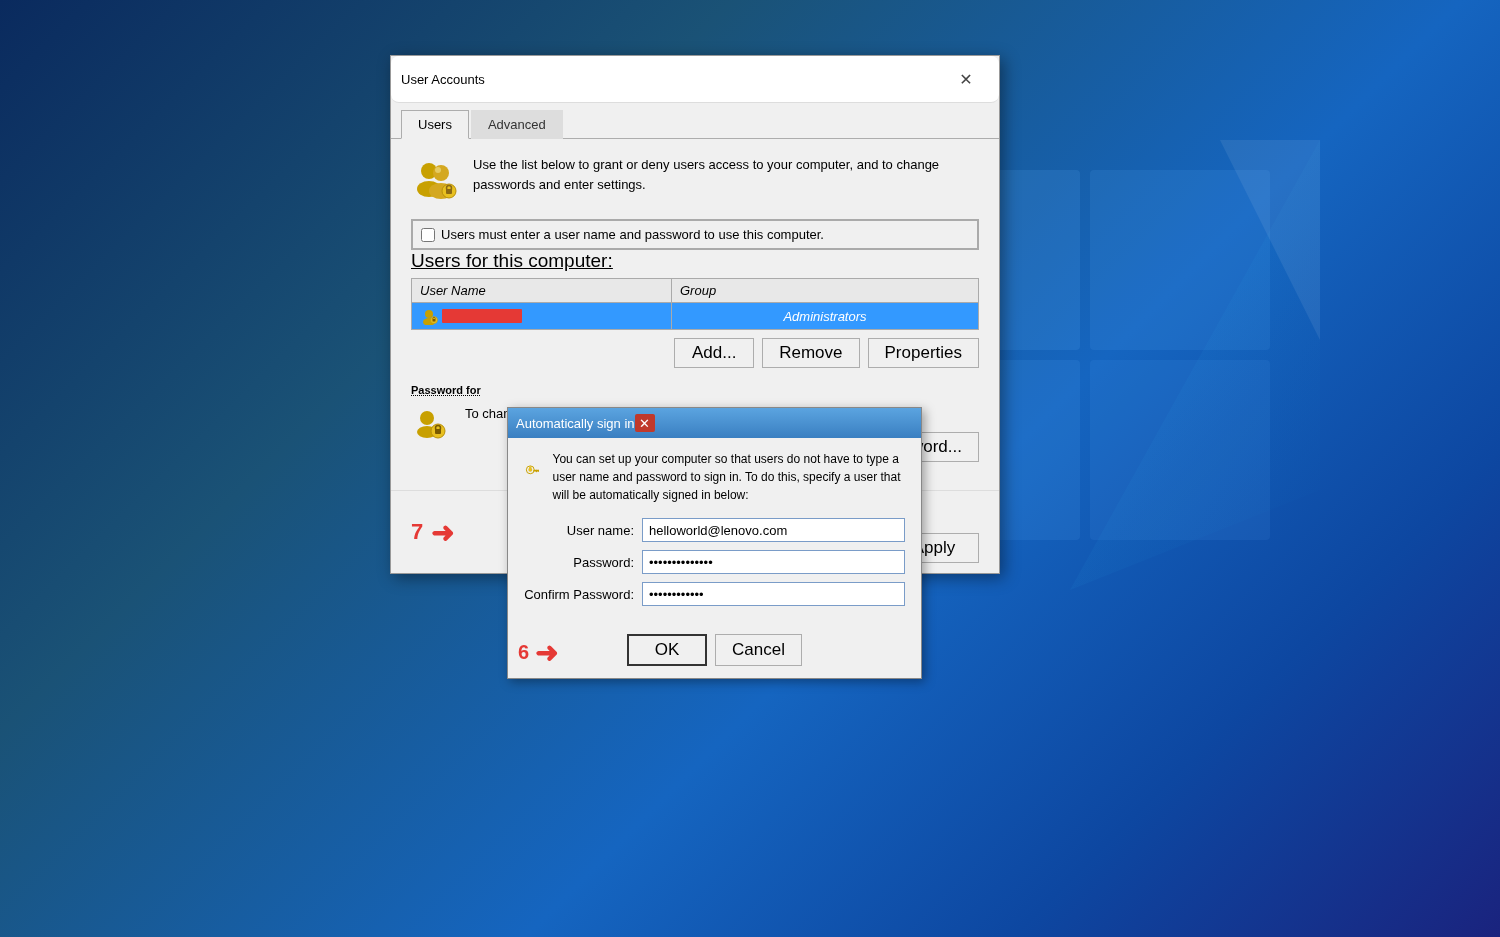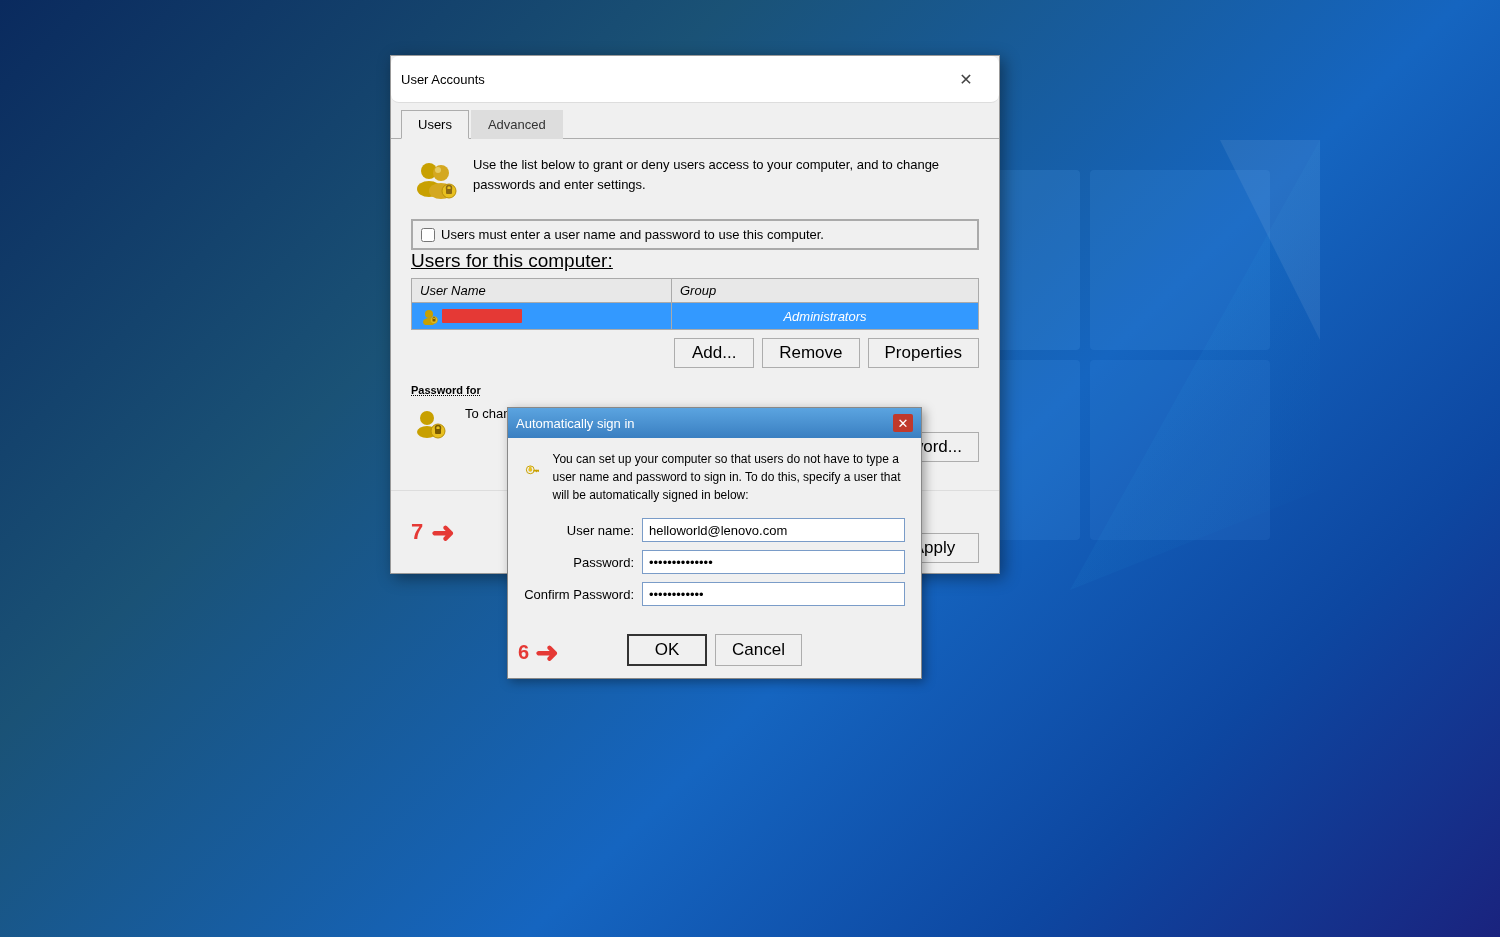--- a/index.html
+++ b/index.html
@@ -270,21 +270,20 @@
       background: #f0f0f0;
       border: 1px solid #888;
       box-shadow: 3px 3px 10px rgba(0,0,0,0.35);
       z-index: 10;
     }
 
     .autosignin-titlebar {
       background: linear-gradient(to bottom, #5ba4e0, #3a7fc1);
       display: flex;
       align-items: center;
-      justify-content: space-between;
       padding: 6px 8px;
       color: #fff;
       font-size: 13px;
     }
 
     .autosignin-close {
       background: #c0392b;
       border: none;
       color: #fff;
       width: 20px;

